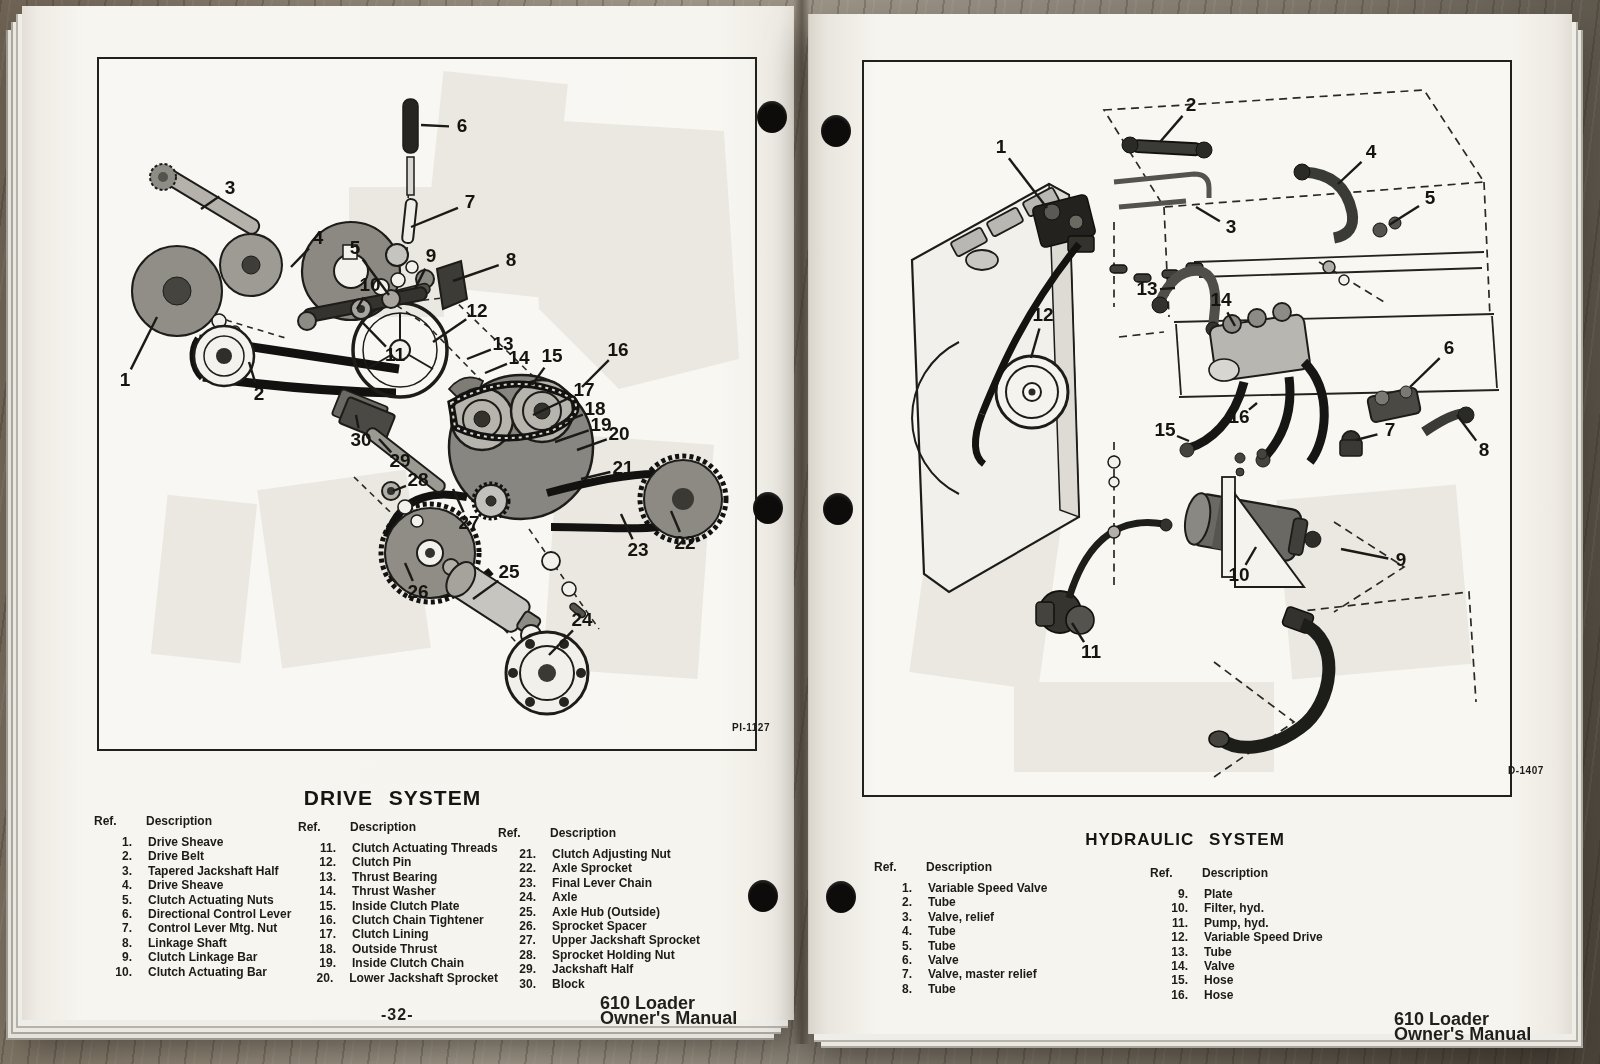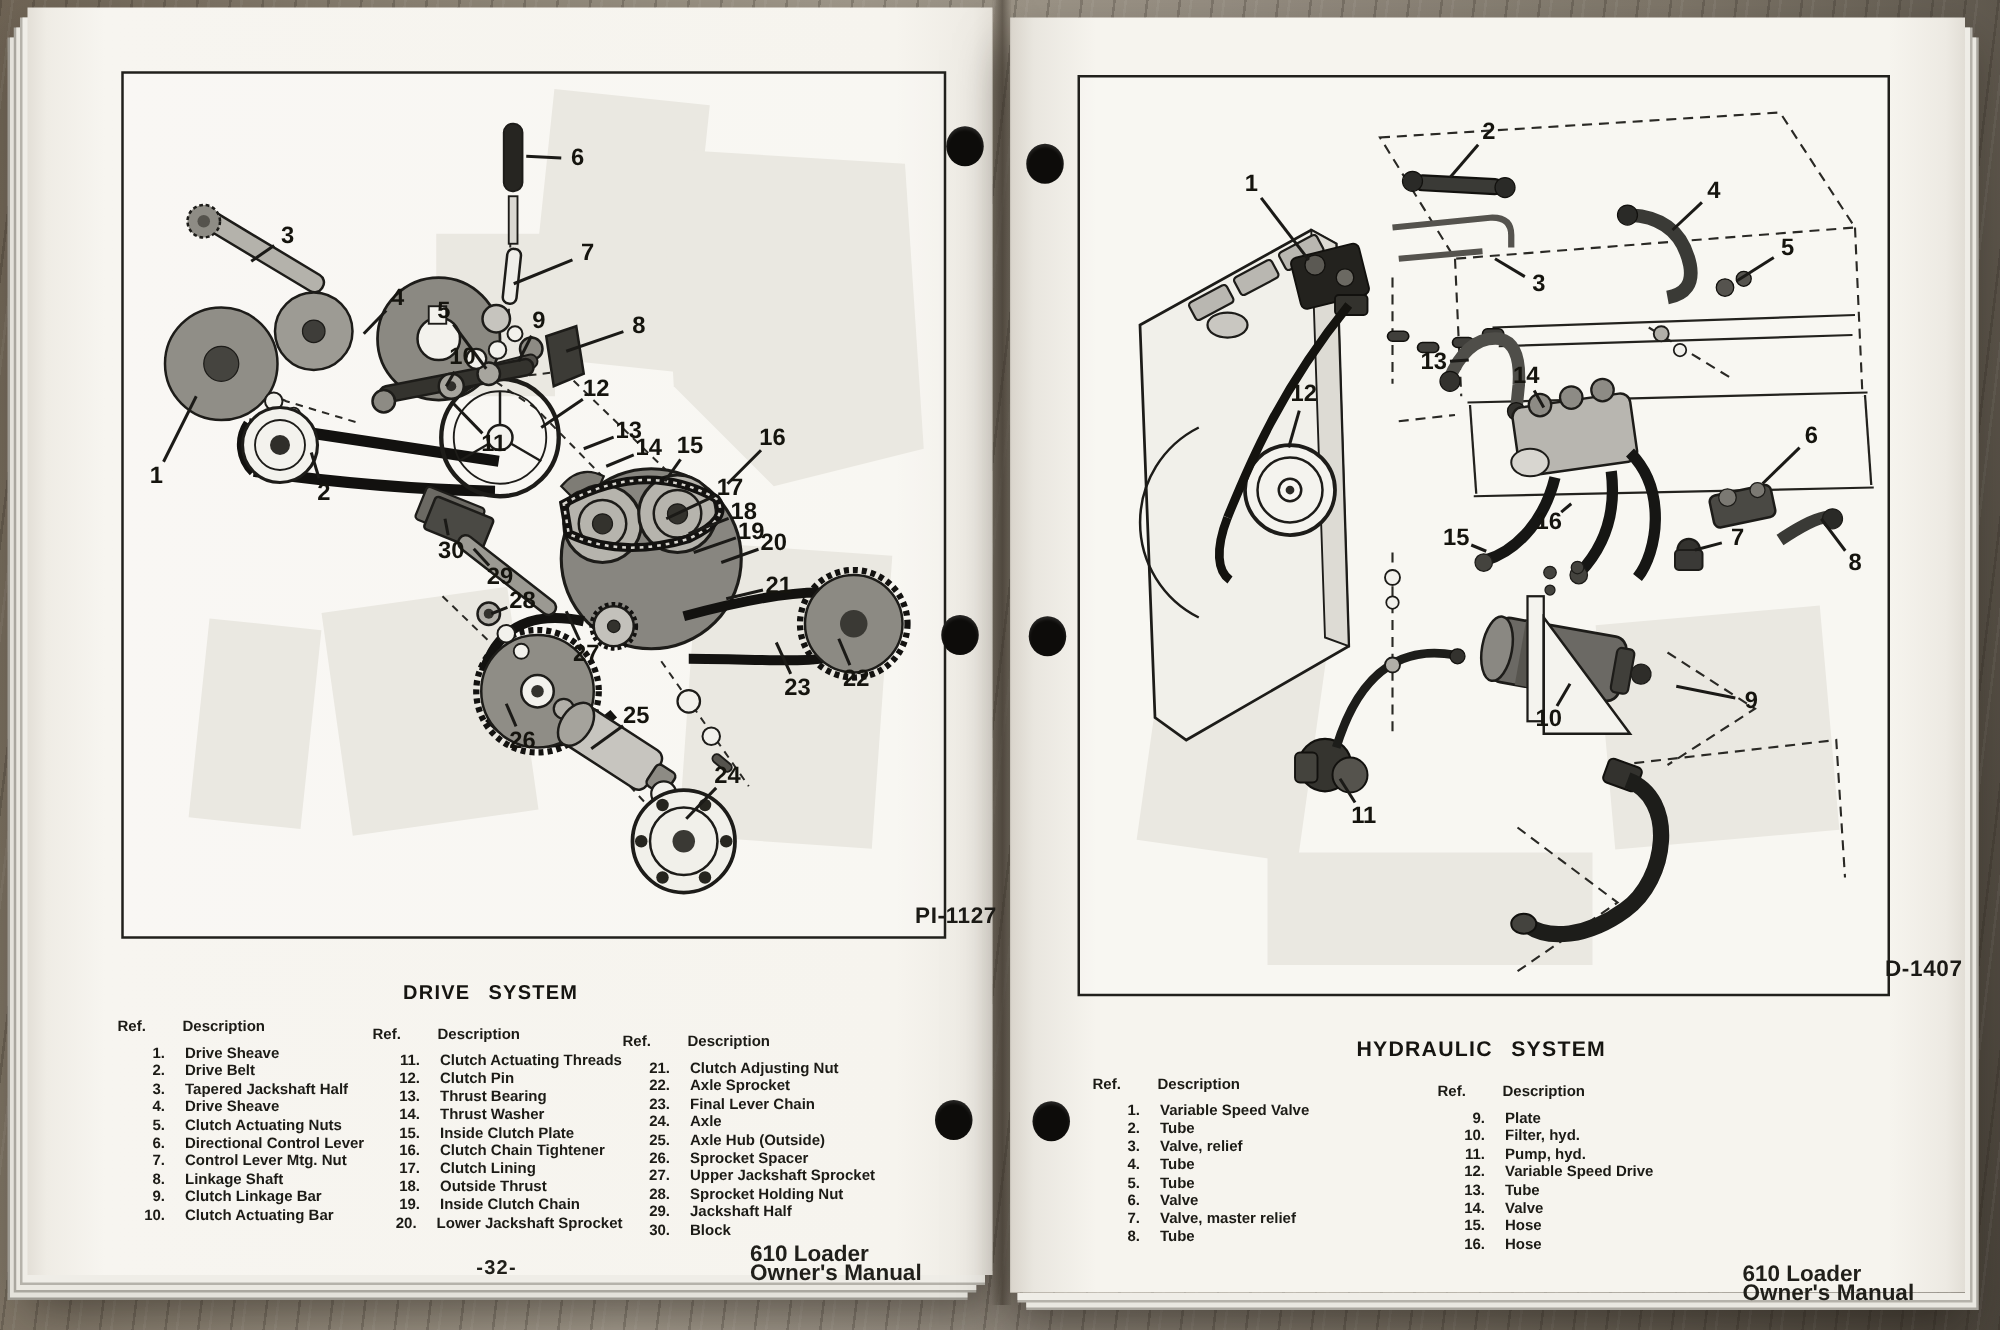--- a/index.html
+++ b/index.html
@@ -42,24 +42,24 @@
   }
   .hole{
     position:absolute;width:30px;height:32px;border-radius:50%;
     background:#0d0c0a;box-shadow:inset 0 2px 3px rgba(255,255,255,.12);
   }
   .frame{
     position:absolute;border:2px solid #21201c;background:rgba(255,255,255,.25);
   }
   .frame svg{position:absolute;left:0;top:0;width:100%;height:100%;}
   .figcode{
-    position:absolute;font-weight:bold;font-size:18px;color:#1b1a16;letter-spacing:.5px;padding-left:40px;
+    position:absolute;font-weight:bold;font-size:10px;color:#1b1a16;letter-spacing:.5px;padding-left:40px;
   }
   .ptitle{
-    position:absolute;font-weight:bold;font-size:16px;color:#161511;
+    position:absolute;font-weight:bold;font-size:21px;color:#161511;
     letter-spacing:1px;word-spacing:9px;text-align:center;
   }
   .col{position:absolute;font-size:12px;color:#1c1b16;font-weight:bold;}
   .col .hdr{display:flex;margin-bottom:7px;}
   .col .hdr .ref{width:38px;text-align:left;}
   .col .hdr .desc{margin-left:14px;}
   .col .row{display:flex;line-height:14.4px;}
   .col .row .ref{width:38px;text-align:right;padding-right:2px;}
   .col .row .desc{margin-left:14px;white-space:nowrap;}
   .footnum{position:absolute;font-weight:bold;font-size:16px;color:#201f1a;letter-spacing:1px;}

